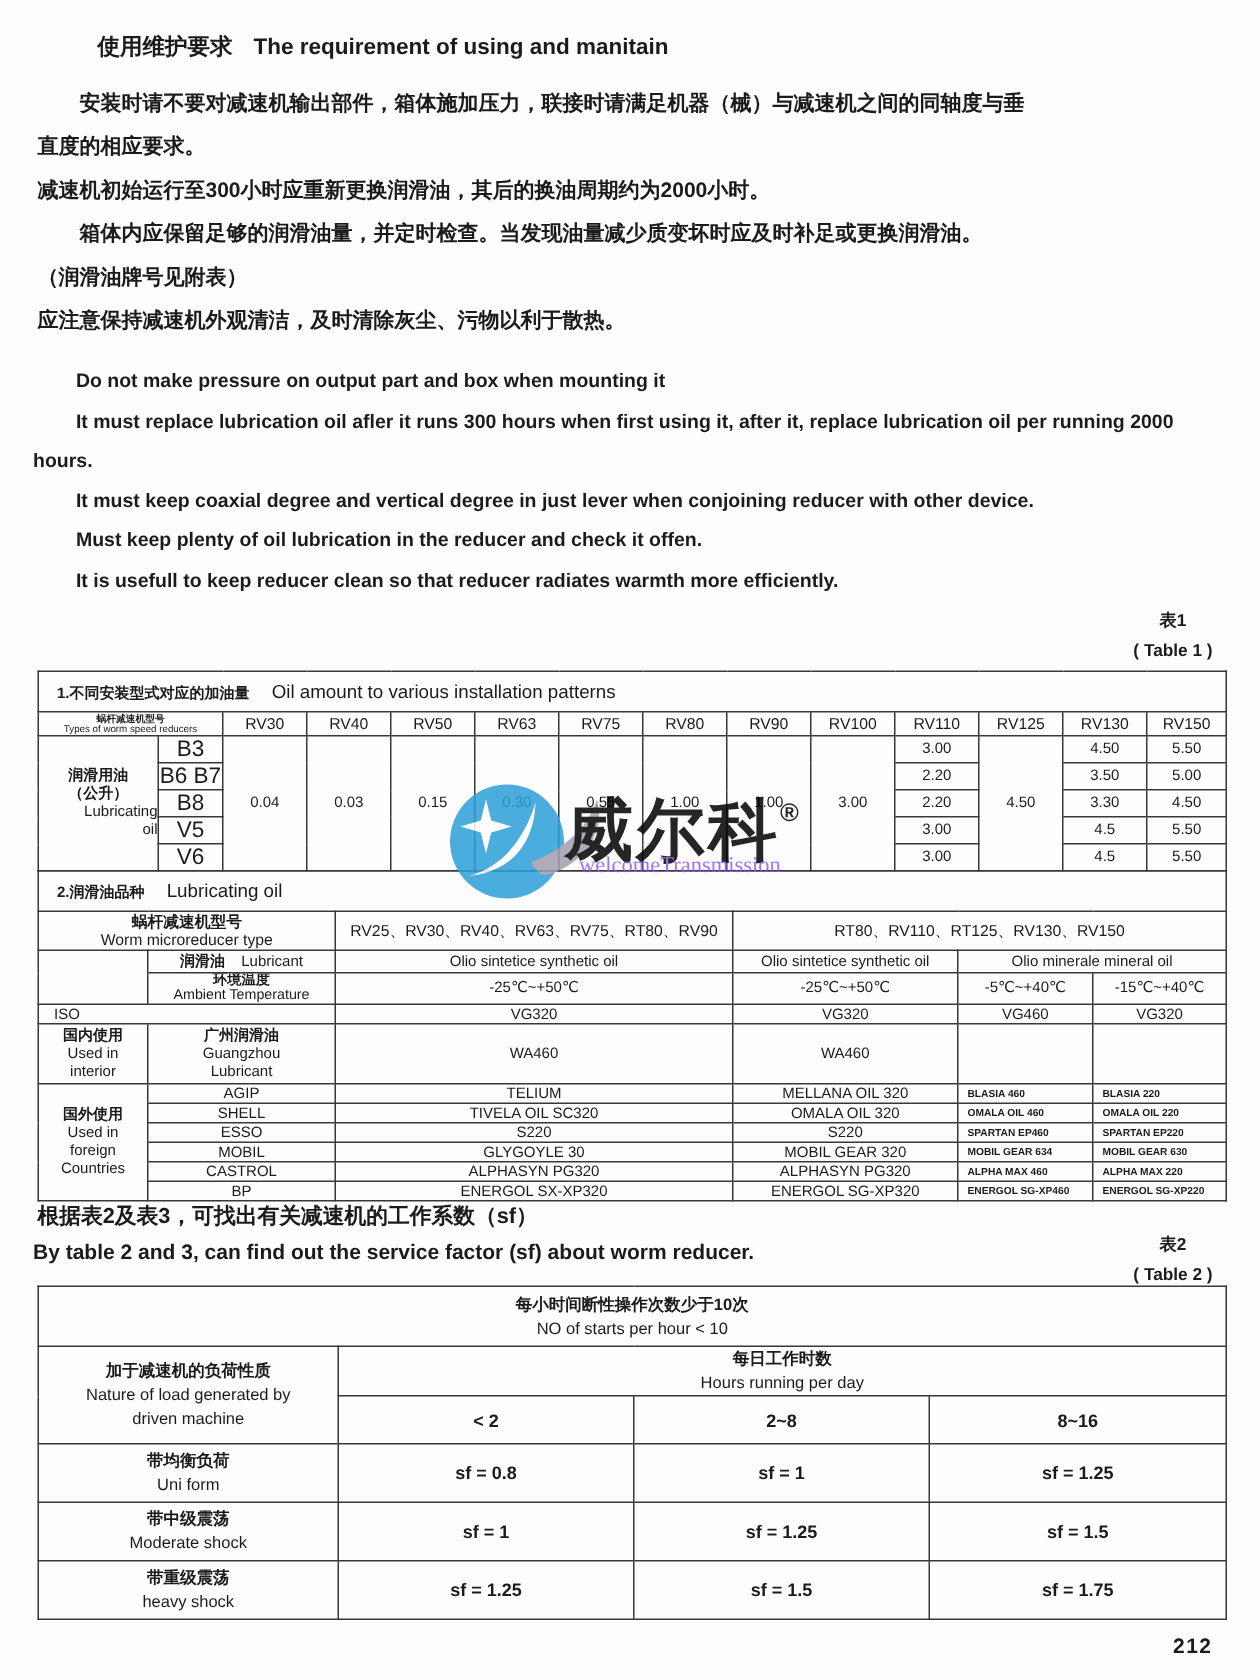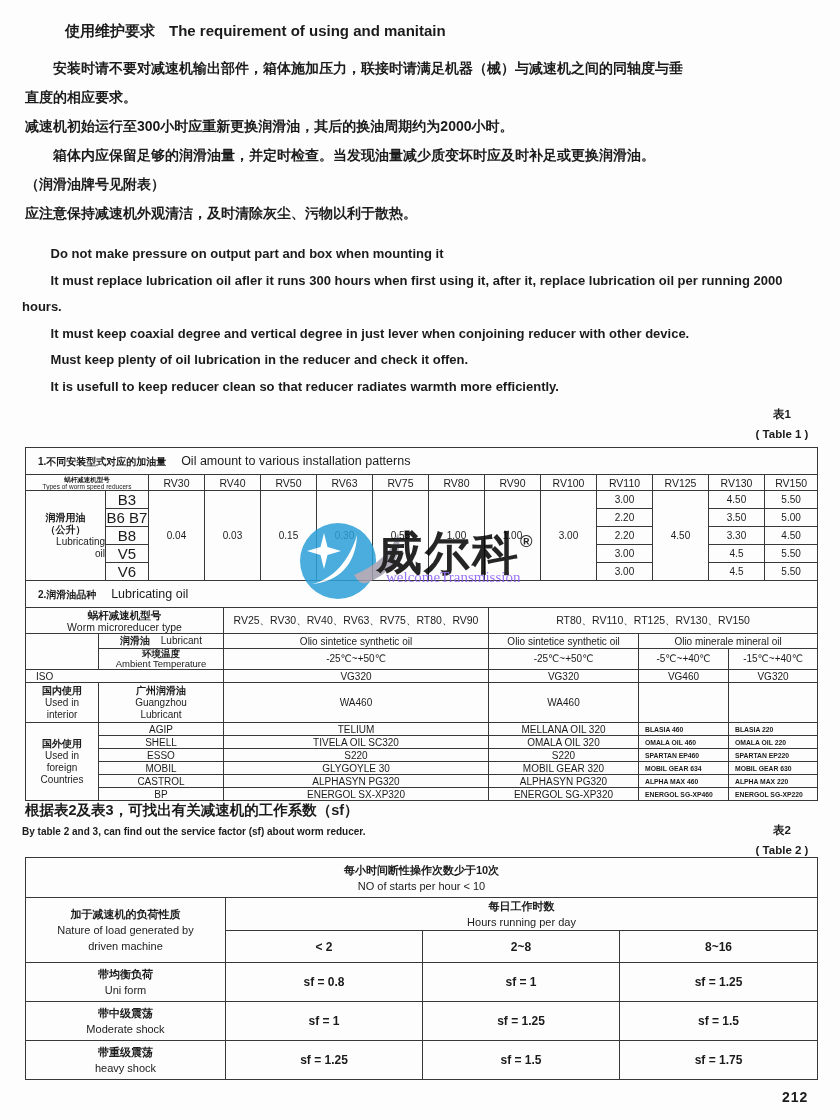--- a/index.html
+++ b/index.html
@@ -14,21 +14,21 @@
   .zh-block { position:absolute; top:54px; left:25px; width:668px; font-size:14px; font-weight:bold; line-height:29px; }
   .zh-block p { margin:0; }
   .zh-block p.indent { text-indent:2em; }
   .en-block { position:absolute; top:241px; left:22px; width:772px; font-size:13px; font-weight:bold; line-height:26.5px; }
   .en-block p { margin:0; }
   .en-block p.indent { text-indent:2.2em; }
   .tbl-label { position:absolute; width:80px; text-align:center; font-size:11.5px; font-weight:bold; line-height:20px; }
   .t1-label { top:404px; left:742px; }
   .t2-label { top:820px; left:742px; }
   .note-zh { position:absolute; top:801px; left:25px; font-size:14.5px; font-weight:bold; }
-  .note-en { position:absolute; top:826px; left:22px; font-size:10px; font-weight:bold; }
+  .note-en { position:absolute; top:826px; left:22px; font-size:14px; font-weight:bold; }
   .pagenum { position:absolute; top:1089px; left:782px; font-size:14px; font-weight:bold; letter-spacing:1px; }
   
   .tables { position:absolute; left:25px; top:447px; width:792px; }
   table { border-collapse:collapse; width:792px; table-layout:fixed; }
   td { border:1px solid #383838; text-align:center; vertical-align:middle; padding:0; overflow:hidden; }
   .tbl1a td, .tbl1b td { font-size:10px; }
   tr.sec-title { height:27px; }
   tr.sec-title td { text-align:left; padding-left:12px; white-space:nowrap; }
   .sec-zh { font-size:10px; font-weight:bold; }
   .sec-en { font-size:12.5px; margin-left:12px; }

